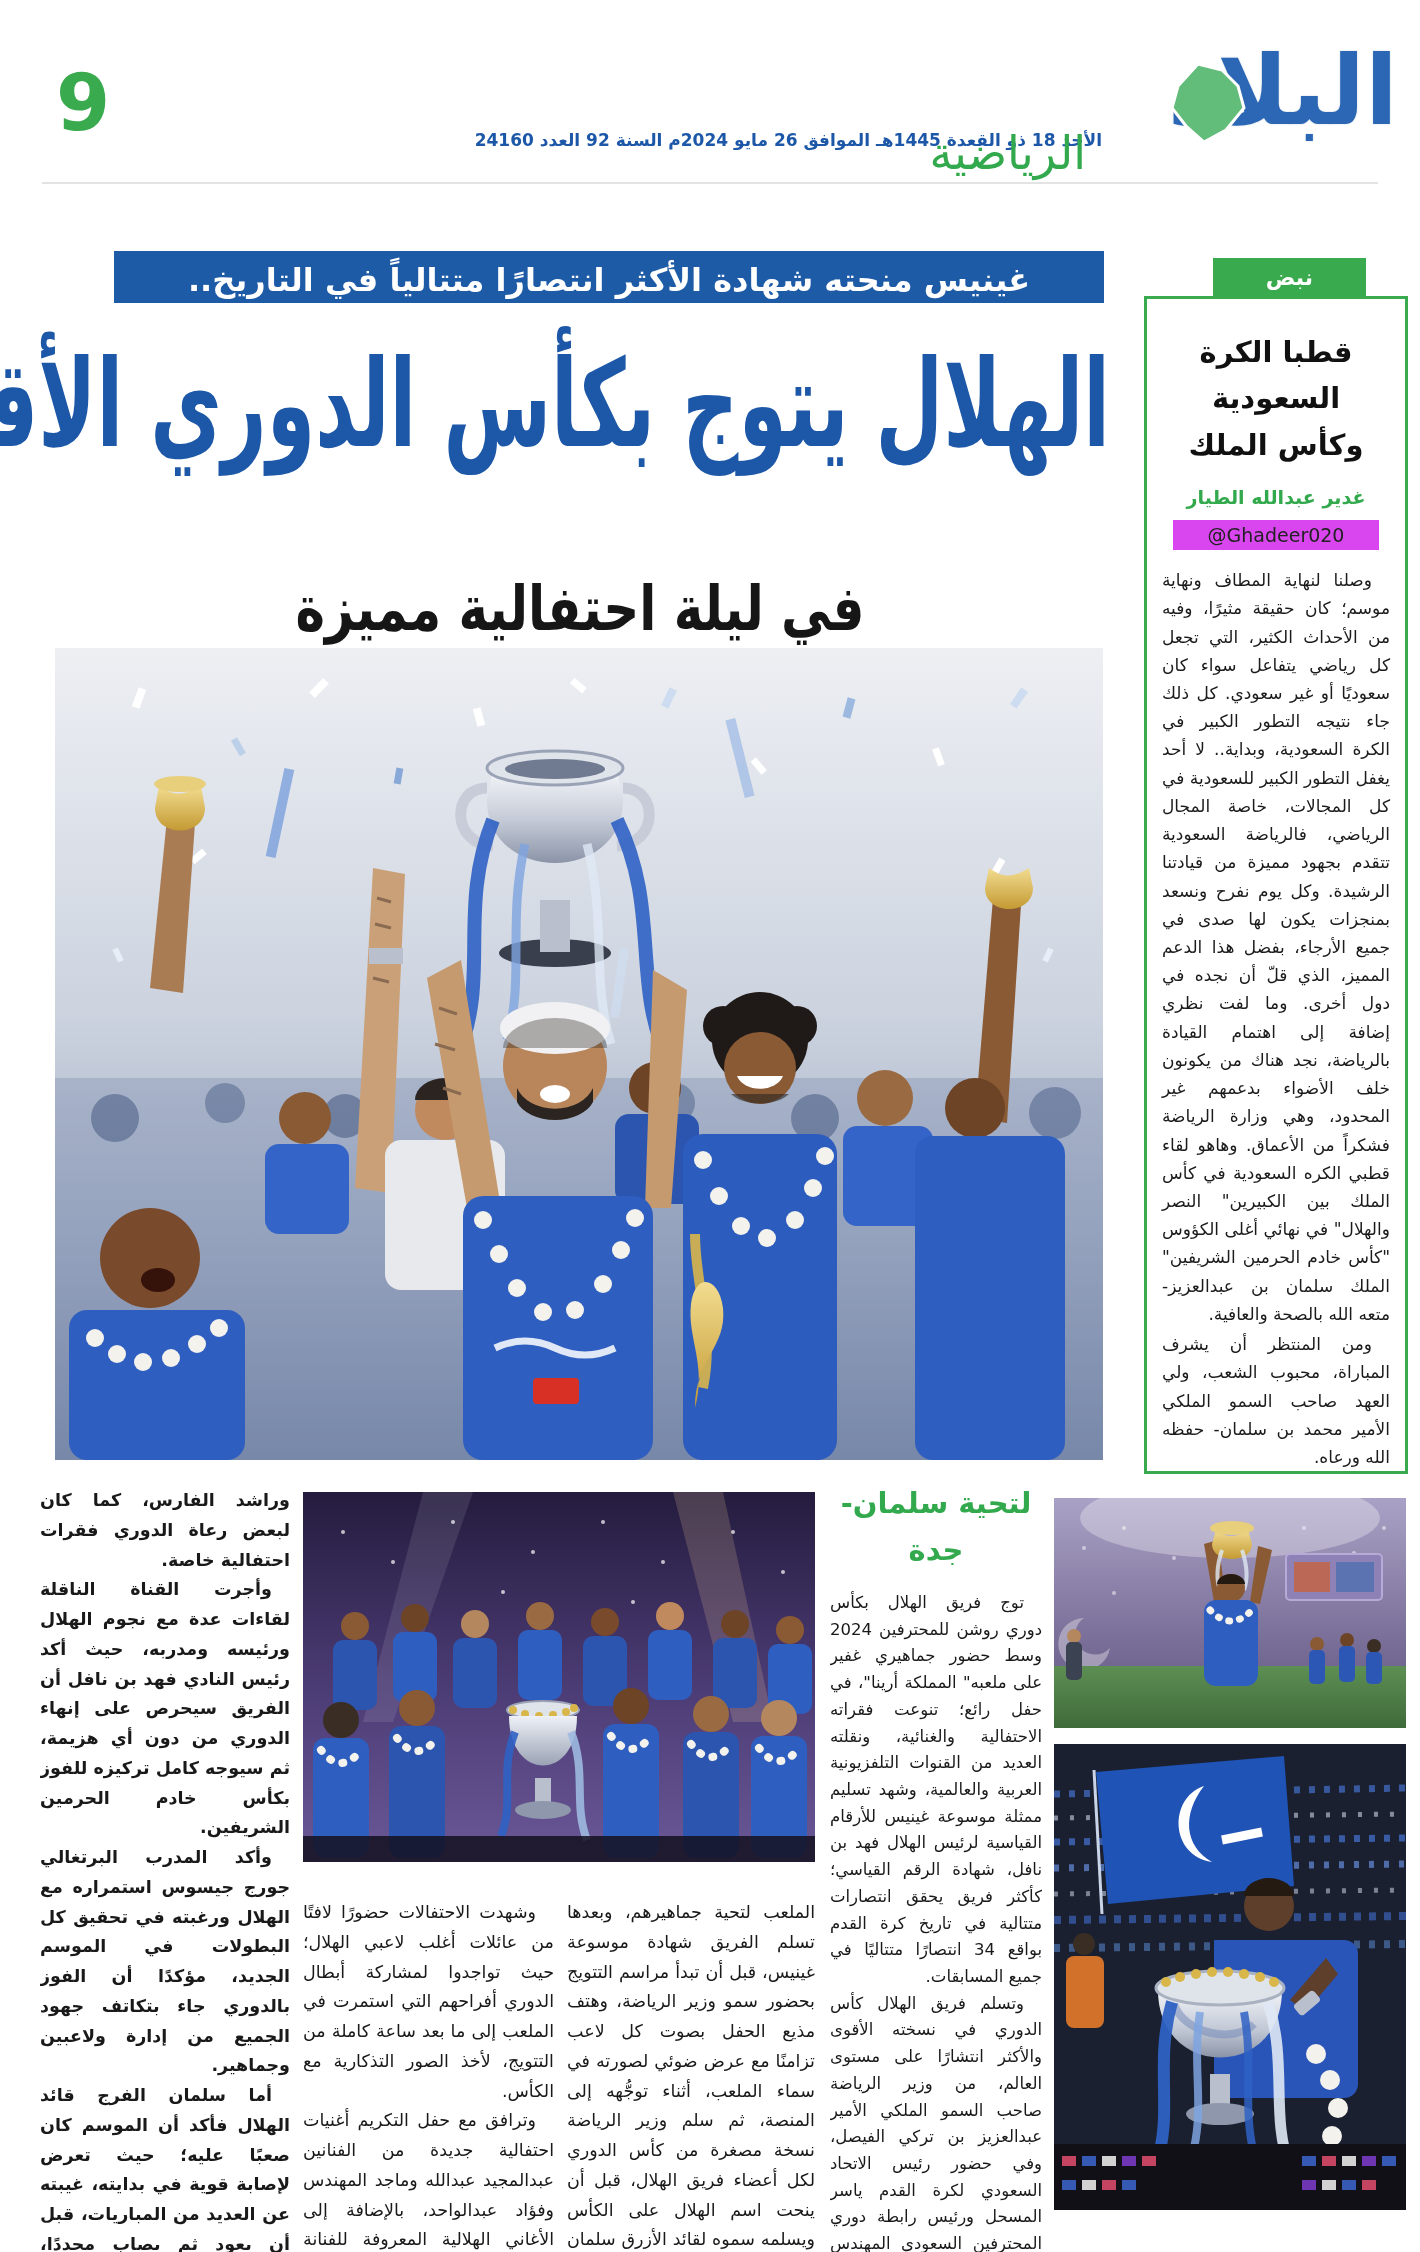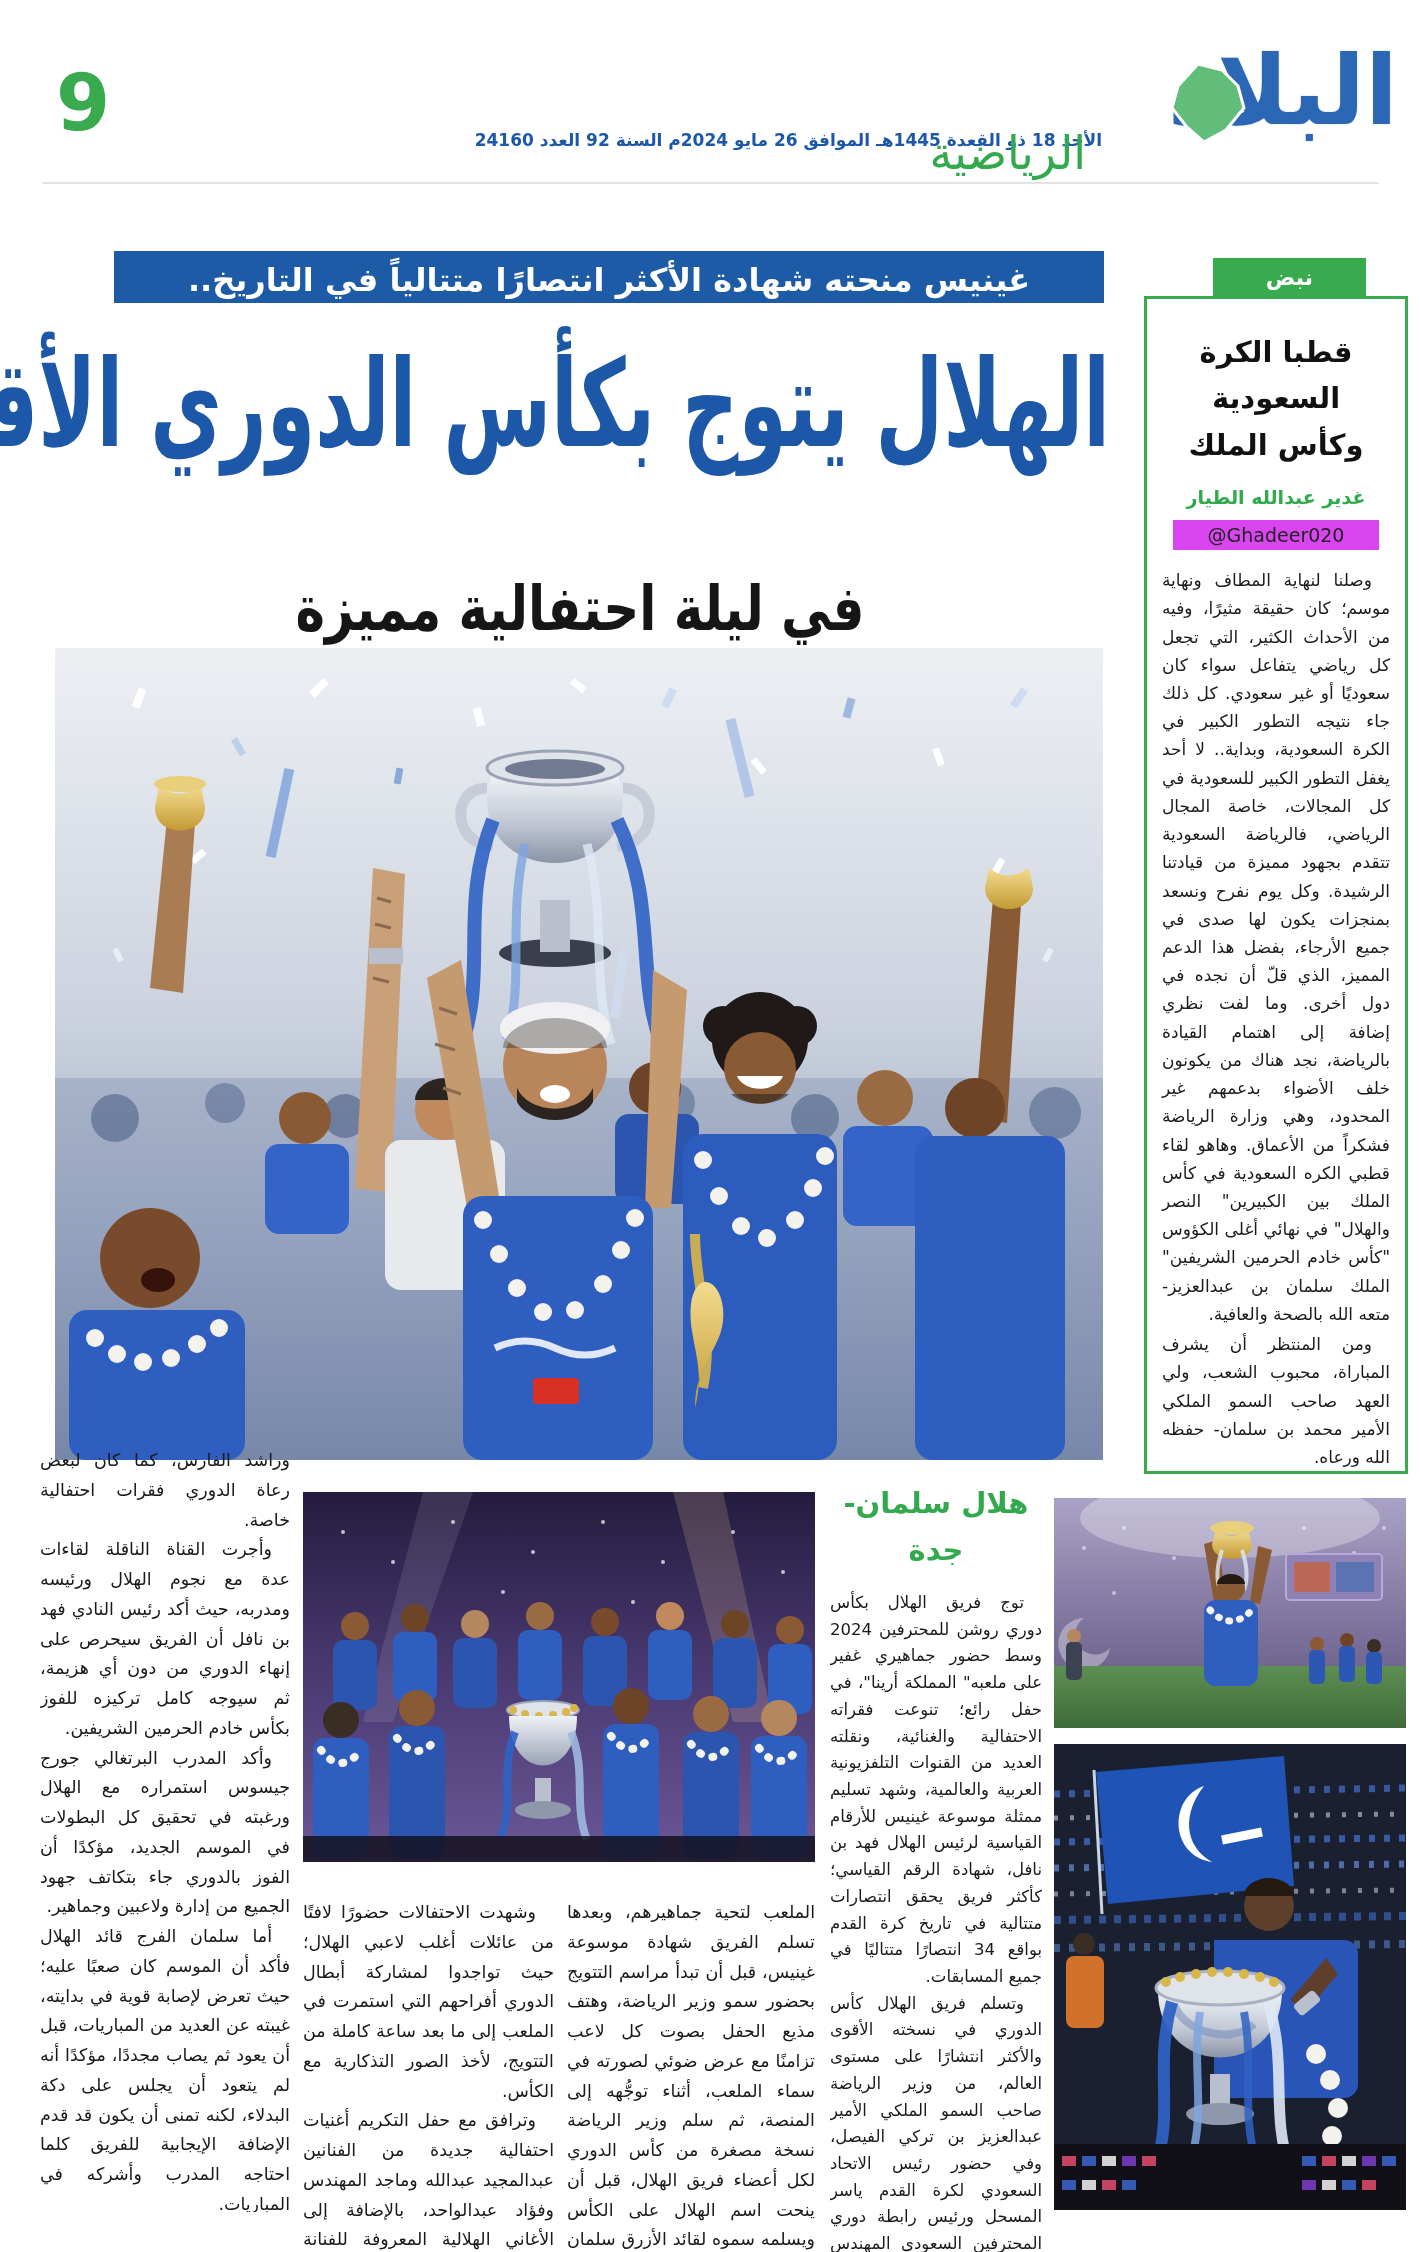--- a/index.html
+++ b/index.html
@@ -40,21 +40,21 @@
   .nabd-author{margin-top:18px;text-align:center;font-size:19px;font-weight:bold;color:#33a94d;direction:rtl;}
   .nabd-handle{margin:12px auto 16px;width:206px;background:#d946ef;text-align:center;font-size:19px;
                color:#222;padding:4px 0;direction:ltr;}
   .nabd-body{padding:0 15px;font-size:17px;line-height:1.66;text-align:justify;direction:rtl;color:#1b1b1b;}
   .nabd-body p{margin:0 0 2px;}
   
   .story{position:absolute;font-size:17.5px;line-height:1.7;text-align:justify;direction:rtl;color:#191919;
          overflow:hidden;}
   .story p{margin:0;}
   .ind{text-indent:18px;}
-  .left-col{left:40px;top:1446px;width:250px;height:766px;}
+  .left-col{left:40px;top:1486px;width:250px;height:766px;font-weight:bold;}
   .col2{left:303px;top:1898px;width:251px;height:354px;}
   .col3{left:567px;top:1898px;width:248px;height:354px;}
   .col4{left:830px;top:1480px;width:212px;height:772px;font-size:16.5px;line-height:1.62;}
   .story-headline{font-size:29px;font-weight:bold;color:#33a94d;text-align:center;direction:rtl;
                   margin:0 0 16px;}
 </style>
 </head>
 <body>
 
 <div class="page">
@@ -375,21 +375,21 @@
 
   <div class="story col2">
     <p class="ind">وشهدت الاحتفالات حضورًا لافتًا من عائلات أغلب لاعبي الهلال؛ حيث تواجدوا لمشاركة أبطال الدوري أفراحهم التي استمرت في الملعب إلى ما بعد ساعة كاملة من التتويج، لأخذ الصور التذكارية مع الكأس.</p>
     <p class="ind">وترافق مع حفل التكريم أغنيات احتفالية جديدة من الفنانين عبدالمجيد عبدالله وماجد المهندس وفؤاد عبدالواحد، بالإضافة إلى الأغاني الهلالية المعروفة للفنانة أصالة نصري</p>
   </div>
   <div class="story col3">
     <p>الملعب لتحية جماهيرهم، وبعدها تسلم الفريق شهادة موسوعة غينيس، قبل أن تبدأ مراسم التتويج بحضور سمو وزير الرياضة، وهتف مذيع الحفل بصوت كل لاعب تزامنًا مع عرض ضوئي لصورته في سماء الملعب، أثناء توجُّهه إلى المنصة، ثم سلم وزير الرياضة نسخة مصغرة من كأس الدوري لكل أعضاء فريق الهلال، قبل أن ينحت اسم الهلال على الكأس ويسلمه سموه لقائد الأزرق سلمان الفرج.</p>
   </div>
 
   <div class="story col4">
-    <h2 class="story-headline">هلال سلمان- جدة</h2>
+    <h2 class="story-headline">لتحية سلمان- جدة</h2>
     <p class="ind">توج فريق الهلال بكأس دوري روشن للمحترفين 2024 وسط حضور جماهيري غفير على ملعبه" المملكة أرينا"، في حفل رائع؛ تنوعت فقراته الاحتفالية والغنائية، ونقلته العديد من القنوات التلفزيونية العربية والعالمية، وشهد تسليم ممثلة موسوعة غينيس للأرقام القياسية لرئيس الهلال فهد بن نافل، شهادة الرقم القياسي؛ كأكثر فريق يحقق انتصارات متتالية في تاريخ كرة القدم بواقع 34 انتصارًا متتاليًا في جميع المسابقات.</p>
     <p class="ind">وتسلم فريق الهلال كأس الدوري في نسخته الأقوى والأكثر انتشارًا على مستوى العالم، من وزير الرياضة صاحب السمو الملكي الأمير عبدالعزيز بن تركي الفيصل، وفي حضور رئيس الاتحاد السعودي لكرة القدم ياسر المسحل ورئيس رابطة دوري المحترفين السعودي المهندس عبدالعزيز العفالق.</p>
 
   </div>
 
   <div class="photo photo-a">
     <svg width="352" height="230" viewBox="0 0 352 230">
       <defs>
         <linearGradient id="arena" x1="0" y1="0" x2="0" y2="1">
           <stop offset="0" stop-color="#aaa2c6"></stop>

